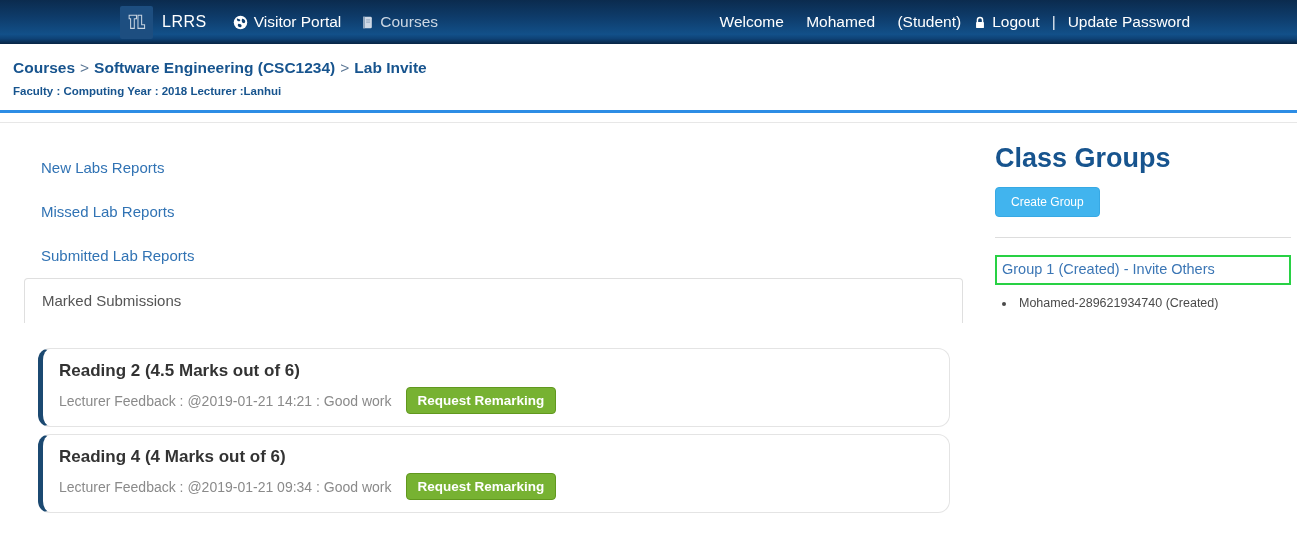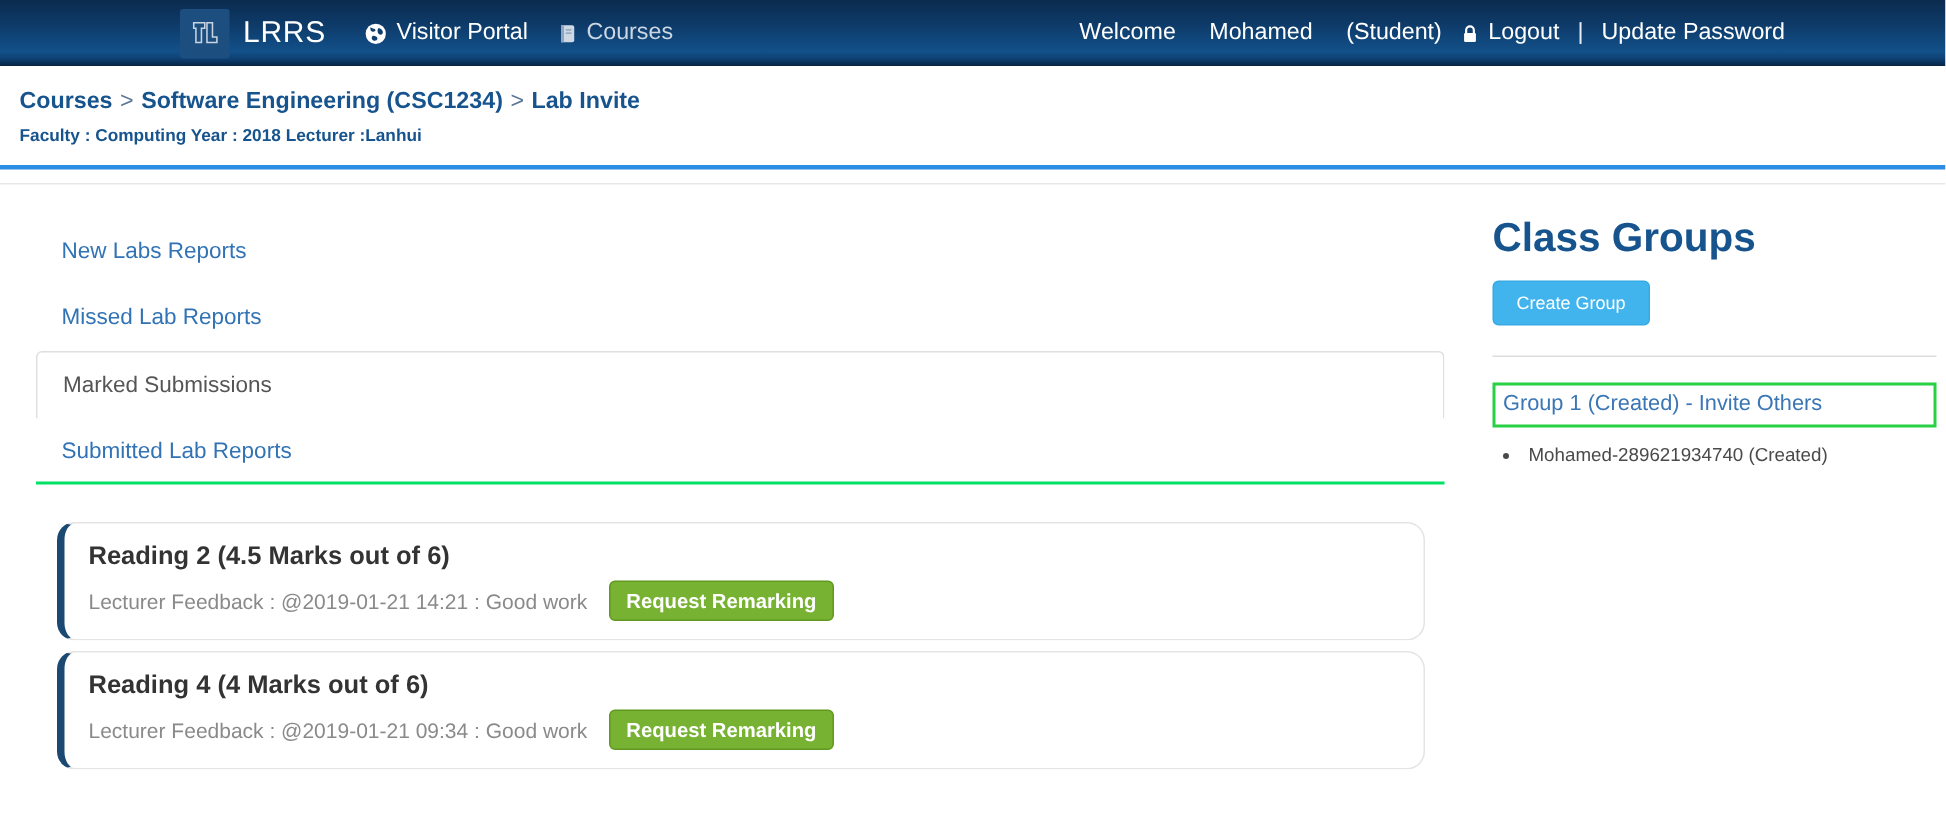--- a/index.html
+++ b/index.html
@@ -11,21 +11,21 @@
   *{box-sizing:border-box;margin:0;padding:0;}
   html,body{width:1297px;height:553px;overflow:hidden;background:#fff;
     font-family:"Liberation Sans",sans-serif;}
   a{text-decoration:none;cursor:pointer;}
 
   
   .navbar{height:44px;display:flex;align-items:center;
     background:linear-gradient(180deg,var(--navbar-top) 0%,#0e3c6b 40%,var(--navbar-mid) 78%,#0e4276 88%,var(--navbar-bottom) 100%);
     padding:0 107px 0 120px;color:#fff;font-size:15.5px;}
   .nav-left{display:flex;align-items:center;}
-  .brand{display:flex;align-items:center;color:#fff;font-size:20px;letter-spacing:.5px;}
+  .brand{display:flex;align-items:center;color:#fff;font-size:16px;letter-spacing:.5px;}
   .logo{width:33px;height:33px;border-radius:2px;background:#1d4e80;display:inline-flex;
     align-items:center;justify-content:center;margin-right:9px;}
   .nav-link{display:inline-flex;align-items:center;color:#fff;}
   .nav-icon{display:inline-flex;margin-right:6px;}
   .nl-visitor{margin-left:26px;}
   .nl-courses{margin-left:19px;color:#ccd7e3;}
   .nav-right{margin-left:auto;display:flex;align-items:center;}
   .welcome{display:inline-flex;align-items:flex-end;white-space:pre;gap:18px;}
   .welcome b{font-weight:normal;}
   .nl-logout{margin-left:13px;}
@@ -128,22 +128,22 @@
   </div>
   <div class="crumb-meta">Faculty : Computing Year : 2018 Lecturer :Lanhui</div>
 </section>
 
 <div class="content">
 
   <div class="main">
     <nav class="tabbar">
       <a class="tab">New Labs Reports</a>
       <a class="tab">Missed Lab Reports</a>
+      <a class="tab">Submitted Lab Reports</a>
       <a class="tab active">Marked Submissions</a>
-      <a class="tab">Submitted Lab Reports</a>
     </nav>
 
     <div class="cards">
       <div class="card">
         <div class="card-title">Reading 2 (4.5 Marks out of 6)</div>
         <div class="card-row">
           <span class="feedback">Lecturer Feedback : @2019-01-21 14:21 : Good work</span>
           <button class="remark-btn">Request Remarking</button>
         </div>
       </div>

